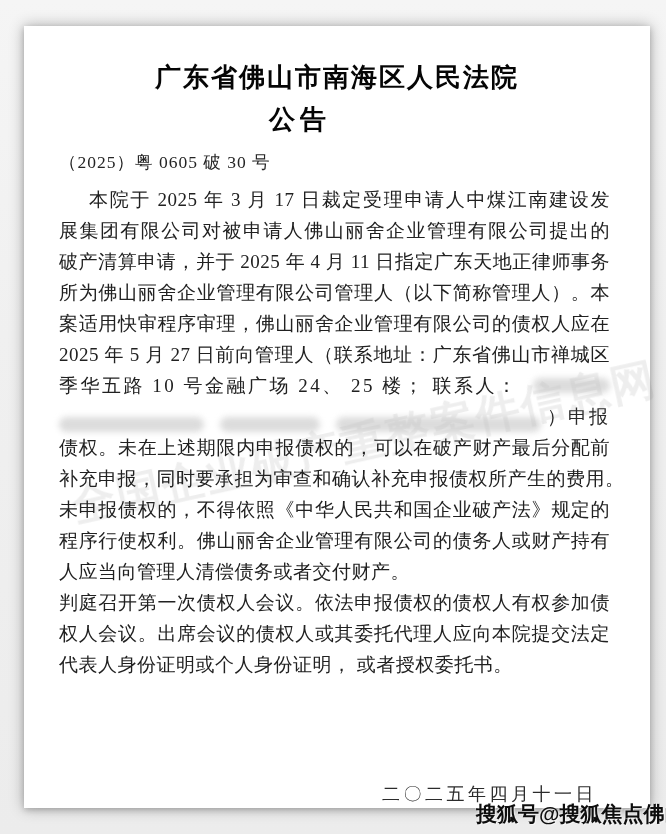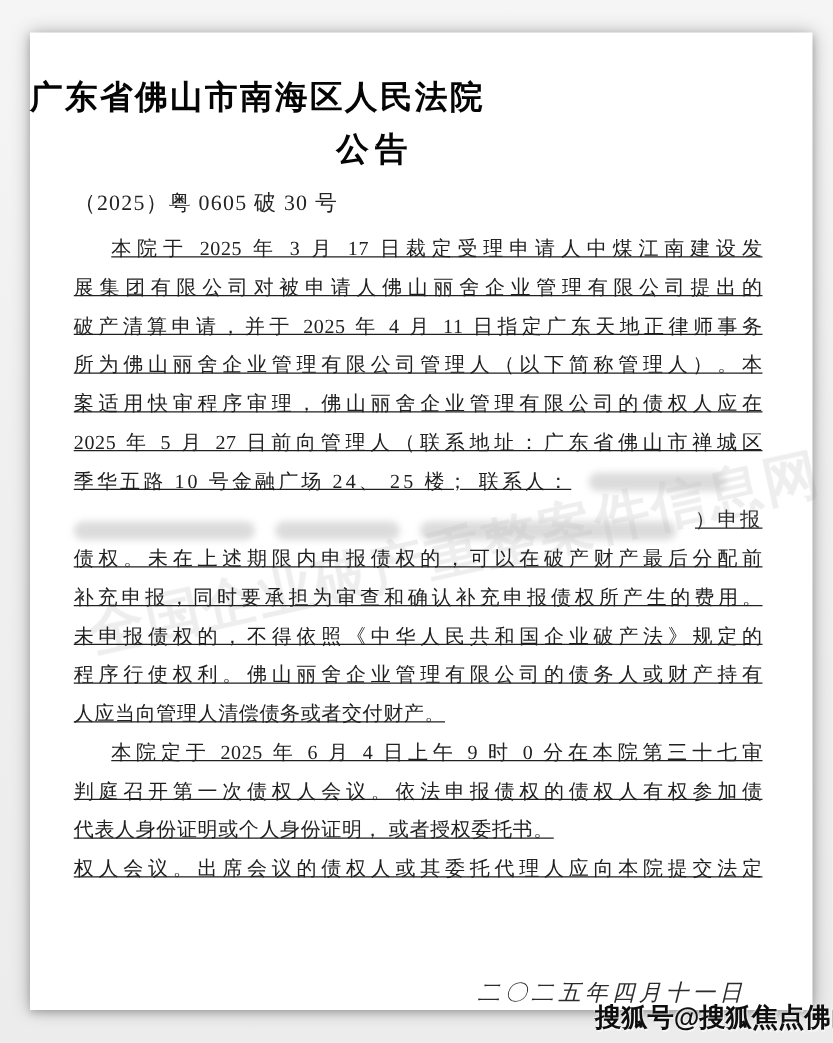--- a/index.html
+++ b/index.html
@@ -7,34 +7,34 @@
     position:relative;width:666px;height:834px;overflow:hidden;
     background:linear-gradient(180deg,#f5f5f5 0%,#f0f0f0 40%,#ececec 100%);
     font-family:"Liberation Serif","DejaVu Serif",serif;
   }
   .sheet{
     position:absolute;left:24px;top:26px;width:626px;height:782px;
     background:#ffffff;
     box-shadow:0 0 14px rgba(0,0,0,0.30),0 2px 6px rgba(0,0,0,0.18);
   }
   .title1{
-    position:absolute;left:0;top:34px;width:626px;
+    position:absolute;left:0;top:34px;width:626px;text-align:center;
     font-size:26px;font-weight:700;color:#050505;letter-spacing:2px;
   }
   .title2{
     position:absolute;left:0;top:76px;width:552px;text-align:center;
     font-size:26px;font-weight:700;color:#050505;letter-spacing:5px;
   }
   .caseno{
     position:absolute;left:35px;top:124px;width:560px;text-align:left;
     font-size:17.5px;color:#242424;letter-spacing:1px;
   }
   .bodytext{
     position:absolute;left:35px;top:158px;width:551px;
-    font-size:16px;color:#212121;text-decoration:underline;
+    font-size:19px;color:#212121;
   }
   .bline{
     height:31px;line-height:31px;white-space:nowrap;
     text-align:justify;text-align-last:justify;letter-spacing:0.5px;
   }
   .bline.indent{padding-left:30px;}
   .bline.noj{text-align-last:left;}
   .l7{display:flex;align-items:center;text-align-last:left;}
   .l7 .l7text{letter-spacing:2.5px;white-space:nowrap;}
   .l8{display:flex;align-items:flex-end;text-align-last:left;}
@@ -43,21 +43,21 @@
     background:#bfbfbf;opacity:0.55;filter:blur(3px);
     vertical-align:middle;
   }
   .b1{width:110px;margin-left:14px;}
   .b2{width:145px;}
   .b3{width:100px;margin-left:16px;}
   .b4{width:205px;margin-left:16px;}
   .l8end{margin-left:auto;letter-spacing:2px;color:#2a2a2a;}
   .dateline{
     position:absolute;left:35px;top:756px;width:570px;text-align:right;
-    font-size:18px;color:#2b2b2b;letter-spacing:3.5px;padding-right:32px;box-sizing:border-box;font-style:italic;
+    font-size:18px;color:#2b2b2b;letter-spacing:3.5px;padding-right:32px;box-sizing:border-box;
   }
   .wm-diagonal{
     position:absolute;left:48px;top:452px;width:640px;
     transform:rotate(-12.5deg);transform-origin:left center;
     font-size:44px;font-weight:700;letter-spacing:2px;white-space:nowrap;
     color:rgba(125,125,125,0.13);filter:blur(0.6px);
     pointer-events:none;
   }
   .wm-sohu{
     position:absolute;left:476px;top:800px;white-space:nowrap;
@@ -96,23 +96,22 @@
         <span class="blurbar b3"></span>
         <span class="blurbar b4"></span>
         <span class="l8end">）申报</span>
       </div>
 
       <div class="bline">债权。未在上述期限内申报债权的，可以在破产财产最后分配前</div>
       <div class="bline">补充申报，同时要承担为审查和确认补充申报债权所产生的费用。</div>
       <div class="bline">未申报债权的，不得依照《中华人民共和国企业破产法》规定的</div>
       <div class="bline">程序行使权利。佛山丽舍企业管理有限公司的债务人或财产持有</div>
       <div class="bline noj">人应当向管理人清偿债务或者交付财产。</div>
-      <div class="bline indent">本院定于 2025 年 6 月 4 日上午 9 时 0 分在本院第三十七审</div>
       <div class="bline">判庭召开第一次债权人会议。依法申报债权的债权人有权参加债</div>
+      <div class="bline">权人会议。出席会议的债权人或其委托代理人应向本院提交法定</div>
       <div class="bline noj">代表人身份证明或个人身份证明， 或者授权委托书。</div>
-      <div class="bline">权人会议。出席会议的债权人或其委托代理人应向本院提交法定</div>
     </div>
 
     <div class="dateline">二〇二五年四月十一日</div>
   </div>
 
   <div class="wm-sohu">搜狐号@搜狐焦点佛山站</div>
 </div>
 
 </body></html>

